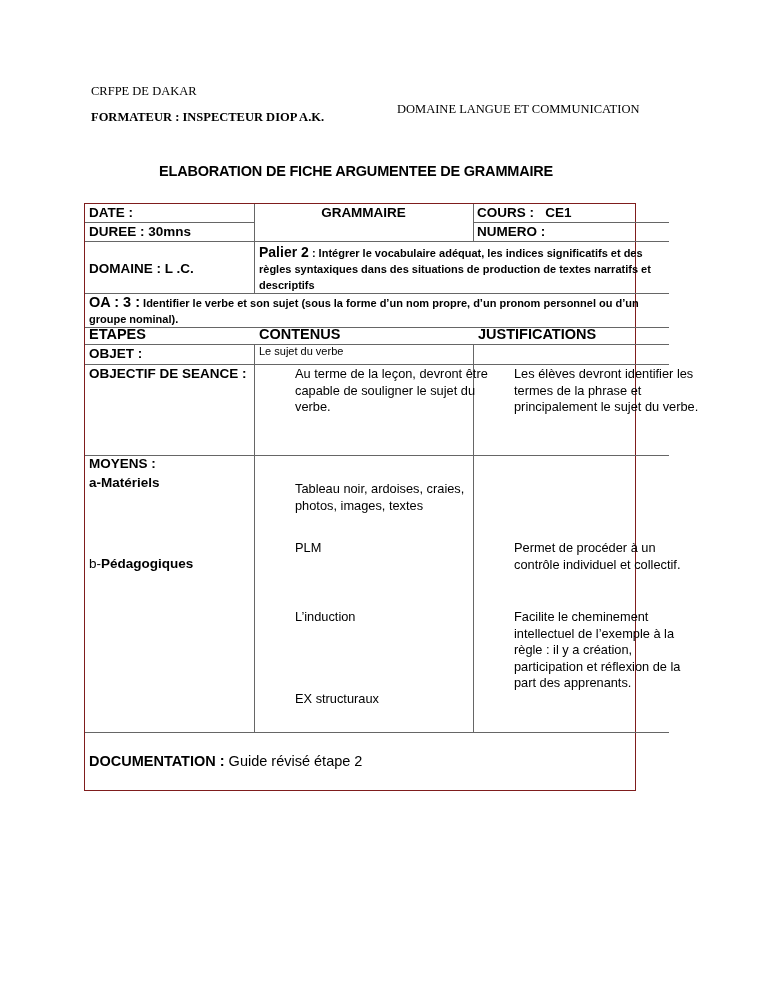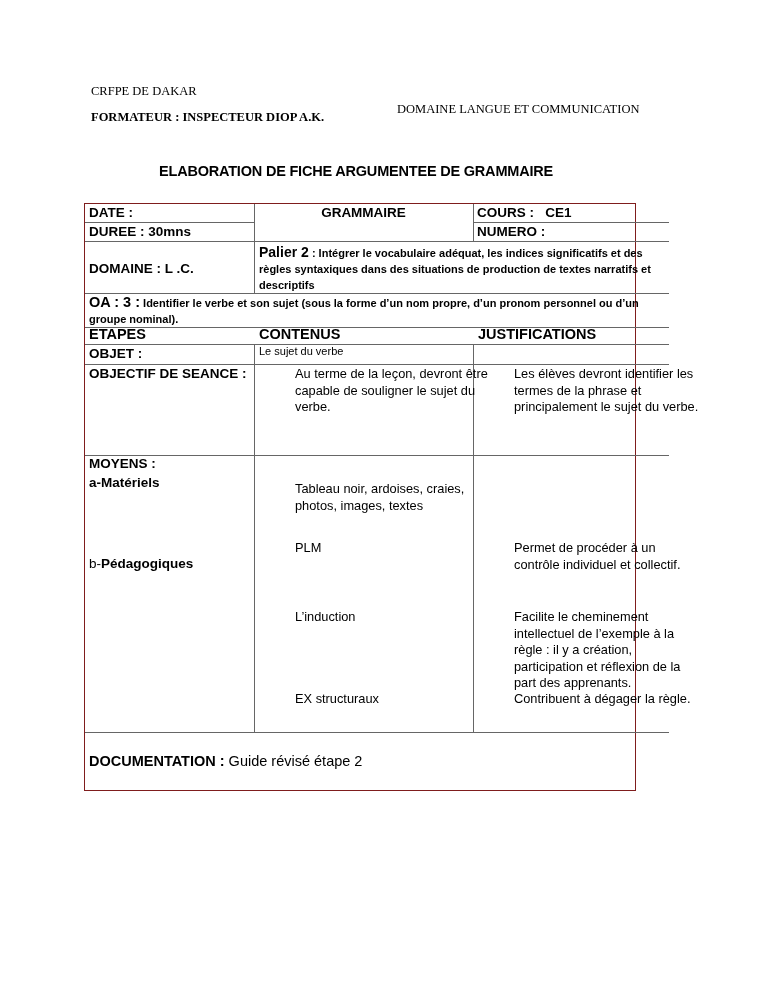--- a/index.html
+++ b/index.html
@@ -81,18 +81,17 @@
   <div class="t" style="left:4px;top:352px;font-size:13.5px">
     <span>b-</span><span style="font-weight:bold">Pédagogiques</span>
   </div>
   <div class="t n13" style="left:174px;top:336px">PLM</div>
   <div class="t n13" style="left:393px;top:336px;width:188px">Permet de procéder à un contrôle individuel et collectif.</div>
 
   <div class="t n13" style="left:174px;top:405px">L’induction</div>
   <div class="t n13" style="left:393px;top:405px;width:188px">Facilite le cheminement intellectuel de l’exemple à la règle : il y a création, participation et réflexion de la part des apprenants.</div>
 
   <div class="t n13" style="left:174px;top:487px">EX structuraux</div>
-  <div class="t n13" style="left:393px;top:487px;width:188px">Contribuent à dégager la règle.</div>
 
   <div class="t" style="left:4px;top:549px;font-size:14.5px">
     <span style="font-weight:bold">DOCUMENTATION :</span><span> Guide révisé étape 2</span>
   </div>
 </div>
 
 </body></html>

